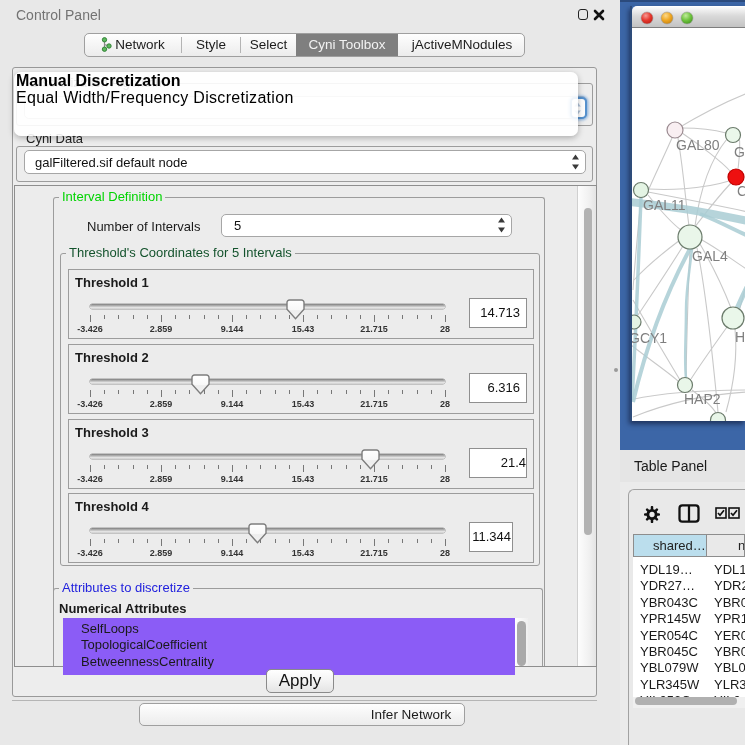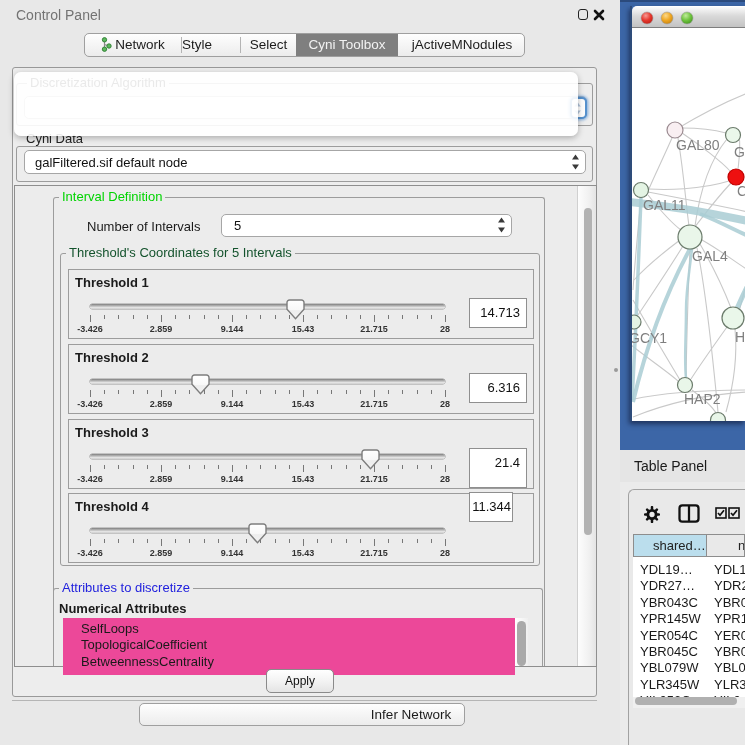--- a/index.html
+++ b/index.html
@@ -26,21 +26,21 @@
 <div class="ab" style="left:12px;top:67px;width:585px;height:630px;background:#ededed;border:1px solid #999;border-radius:3px"></div>
 <div class="ab" style="left:12px;top:700px;width:585px;height:1px;background:#b5b5b5"></div>
 <div class="ab" style="left:84px;top:33px;width:441px;height:24px;border:1px solid #9f9f9f;border-radius:5px;background:linear-gradient(#fefefe,#ececec);overflow:hidden;font-size:13.5px;color:#1c1c1c">
     <div style="position:absolute;left:0;top:0;width:96px;height:22px;line-height:22px;text-align:center"><svg style="vertical-align:-3px;margin-right:3px" width="11" height="15" viewBox="0 0 11 15">
         <path d="M3.5 3 L3.5 12 M3.5 7.5 L8 9" stroke="#8a8a8a" stroke-width="1.2" fill="none"></path>
         <circle cx="3.5" cy="2.8" r="2.2" fill="#5cb85c" stroke="#2e7d32" stroke-width="0.9"></circle>
         <circle cx="8" cy="9" r="2.2" fill="#5cb85c" stroke="#2e7d32" stroke-width="0.9"></circle>
         <circle cx="3.5" cy="12.2" r="2.2" fill="#5cb85c" stroke="#2e7d32" stroke-width="0.9"></circle>
       </svg>Network</div>
     <div style="position:absolute;left:96px;top:3px;width:1px;height:16px;background:#b4b4b4"></div>
-    <div style="position:absolute;left:97px;top:0;width:58px;height:22px;line-height:22px;text-align:left">Style</div>
+    <div style="position:absolute;left:97px;top:0;width:58px;height:22px;line-height:22px;text-align:center">Style</div>
     <div style="position:absolute;left:155px;top:3px;width:1px;height:16px;background:#b4b4b4"></div>
     <div style="position:absolute;left:156px;top:0;width:55px;height:22px;line-height:22px;text-align:center">Select</div>
     <div style="position:absolute;left:313px;top:0;width:128px;height:22px;line-height:22px;text-align:center">jActiveMNodules</div>
     <div style="position:absolute;left:211px;top:0;width:102px;height:24px;line-height:22px;text-align:center;background:#7f7f7f;color:#f2f2f2">Cyni Toolbox</div>
   </div>
 <div class="grp" style="left:16px;top:83px;width:577px;height:43px"></div>
 <div class="glabel" style="left:27px;top:76px;background:#ededed;color:#222">Discretization Algorithm</div>
 <div class="ab" style="left:24px;top:96px;width:563px;height:23px;background:#fff;border:1px solid #b8b8b8;border-radius:5px"></div>
 <div class="ab" style="left:570px;top:97px;width:17px;height:22px;background:#fdfdfd;border:2px solid #5590cc;border-radius:5px;box-shadow:0 0 2.5px 1.5px rgba(90,150,215,.6)"></div>
 <svg class="ab" style="left:573px;top:101px" width="9" height="15" viewBox="0 0 9 15">
@@ -197,21 +197,21 @@
     <defs>
       <linearGradient id="thg3" x1="0" y1="0" x2="0" y2="1">
         <stop offset="0" stop-color="#ffffff"></stop>
         <stop offset="0.55" stop-color="#f7f7f7"></stop>
         <stop offset="0.56" stop-color="#ededed"></stop>
         <stop offset="1" stop-color="#f2f2f2"></stop>
       </linearGradient>
     </defs>
     <path d="M3.5 1 H15.5 A2.5 2.5 0 0 1 18 3.5 V10.2 L9.5 19.8 L1 10.2 V3.5 A2.5 2.5 0 0 1 3.5 1 Z" fill="url(#thg3)" stroke="#7d7d7d" stroke-width="1.4"></path>
   </svg>
-<div class="vbox" style="left:469px;top:448px;width:58px;height:40px;line-height:28px;padding-right:6px">21.4</div>
+<div class="vbox" style="left:469px;top:448px;width:58px;height:30px;line-height:28px;">21.4</div>
 <div class="thpanel" style="left:68px;top:493px;width:466px;height:70px"></div>
 <div class="ab t13" style="left:75px;top:499px;font-weight:bold">Threshold 4</div>
 <div class="track" style="left:90px;top:528px;width:355px"></div>
 <div class="tick" style="left:90.0px;top:539px;height:7px"></div>
 <div class="tick" style="left:104.2px;top:539px;height:4px"></div>
 <div class="tick" style="left:118.4px;top:539px;height:4px"></div>
 <div class="tick" style="left:132.6px;top:539px;height:4px"></div>
 <div class="tick" style="left:146.8px;top:539px;height:4px"></div>
 <div class="tick" style="left:161.0px;top:539px;height:7px"></div>
 <div class="tick" style="left:175.2px;top:539px;height:4px"></div>
@@ -244,35 +244,37 @@
     <defs>
       <linearGradient id="thg4" x1="0" y1="0" x2="0" y2="1">
         <stop offset="0" stop-color="#ffffff"></stop>
         <stop offset="0.55" stop-color="#f7f7f7"></stop>
         <stop offset="0.56" stop-color="#ededed"></stop>
         <stop offset="1" stop-color="#f2f2f2"></stop>
       </linearGradient>
     </defs>
     <path d="M3.5 1 H15.5 A2.5 2.5 0 0 1 18 3.5 V10.2 L9.5 19.8 L1 10.2 V3.5 A2.5 2.5 0 0 1 3.5 1 Z" fill="url(#thg4)" stroke="#7d7d7d" stroke-width="1.4"></path>
   </svg>
-<div class="vbox" style="left:469px;top:492px;width:44px;height:30px;line-height:28px;padding-right:1px">11.344</div>
+<div class="vbox" style="left:469px;top:522px;width:44px;height:30px;line-height:28px;padding-right:1px">11.344</div>
 <div class="ab" style="left:53px;top:588px;width:490px;height:78px;border:1px solid #9c9c9c;border-bottom:none;border-radius:3px 3px 0 0"></div>
 <div class="glabel" style="left:59px;top:581px;background:#ececec;color:#2222dd">Attributes to discretize</div>
 <div class="ab t13" style="left:59px;top:601px;font-weight:bold">Numerical Attributes</div>
-<div class="ab" style="left:63px;top:618px;width:452px;height:57px;background:#ec4899;overflow:hidden">
+<div class="ab" style="left:63px;top:618px;width:452px;height:57px;background:#8b5cf6;overflow:hidden">
     <div class="t13" style="padding:3px 0 0 18px;line-height:16.4px">SelfLoops<br>TopologicalCoefficient<br>BetweennessCentrality</div>
   </div>
 <div class="ab" style="left:515px;top:618px;width:13px;height:48px;background:linear-gradient(90deg,#fff,#efefef)"></div>
 <div class="ab" style="left:517px;top:621px;width:9px;height:45px;background:#a9a9a9;border-radius:4.5px"></div>
-<div class="ab" style="left:266px;top:669px;width:68px;height:24px;background:linear-gradient(#ffffff,#f3f3f3 50%,#e4e4e4);border:1px solid #8a8a8a;border-radius:5px;font-size:12px;text-align:center;line-height:22px;color:#111">Apply</div>
+<div class="ab" style="left:266px;top:669px;width:68px;height:24px;background:linear-gradient(#ffffff,#f3f3f3 50%,#e4e4e4);border:1px solid #8a8a8a;border-radius:5px;font-size:17px;text-align:center;line-height:22px;color:#111">Apply</div>
 <div class="ab" style="left:139px;top:703px;width:326px;height:23px;border:1px solid #9f9f9f;border-radius:5px;background:linear-gradient(#fefefe,#ececec);overflow:hidden;font-size:13.5px;color:#1c1c1c">
     <div style="position:absolute;left:0;top:16px;width:97px;height:21px;line-height:21px;text-align:left">Impute Data</div>
     <div style="position:absolute;left:216px;top:0;width:110px;height:21px;line-height:21px;text-align:center">Infer Network</div>
   </div>
 <div class="ab" style="left:14px;top:72px;width:564px;height:64px;background:rgba(255,255,255,0.9);border-radius:7px;box-shadow:0 2px 6px rgba(0,0,0,0.28)">
+    <div style="font-size:16px;color:#000;font-weight:bold;padding-left:2px;line-height:17px">Manual Discretization</div>
+    <div style="font-size:16px;color:#000;padding-left:2px;line-height:17px;letter-spacing:0.3px">Equal Width/Frequency Discretization</div>
   </div>
 <div class="ab" style="left:614px;top:368px;width:4px;height:4px;background:#9a9a9a;border-radius:50%"></div>
 <div class="ab" style="left:620px;top:0;width:125px;height:450px;background:#3c66a7;border-top:2px solid #2b4a7c"></div>
 <div class="ab" style="left:630px;top:6px;width:115px;height:415px;border-left:2px solid #2e4c7a;box-shadow:-1px 3px 5px rgba(0,0,20,0.5)">
     <div style="height:22px;background:linear-gradient(#fbfbfb,#d9d9d9 45%,#c3c3c3);border-bottom:1px solid #7e7e7e;border-top-left-radius:5px;border-top:1px solid #fff"><svg width="70" height="22" viewBox="0 0 70 22">
         <defs>
           <radialGradient id="rl" cx="0.4" cy="0.3" r="0.8">
             <stop offset="0" stop-color="#f79a93"></stop>
             <stop offset="0.5" stop-color="#e6382e"></stop>
             <stop offset="1" stop-color="#b71c12"></stop>

